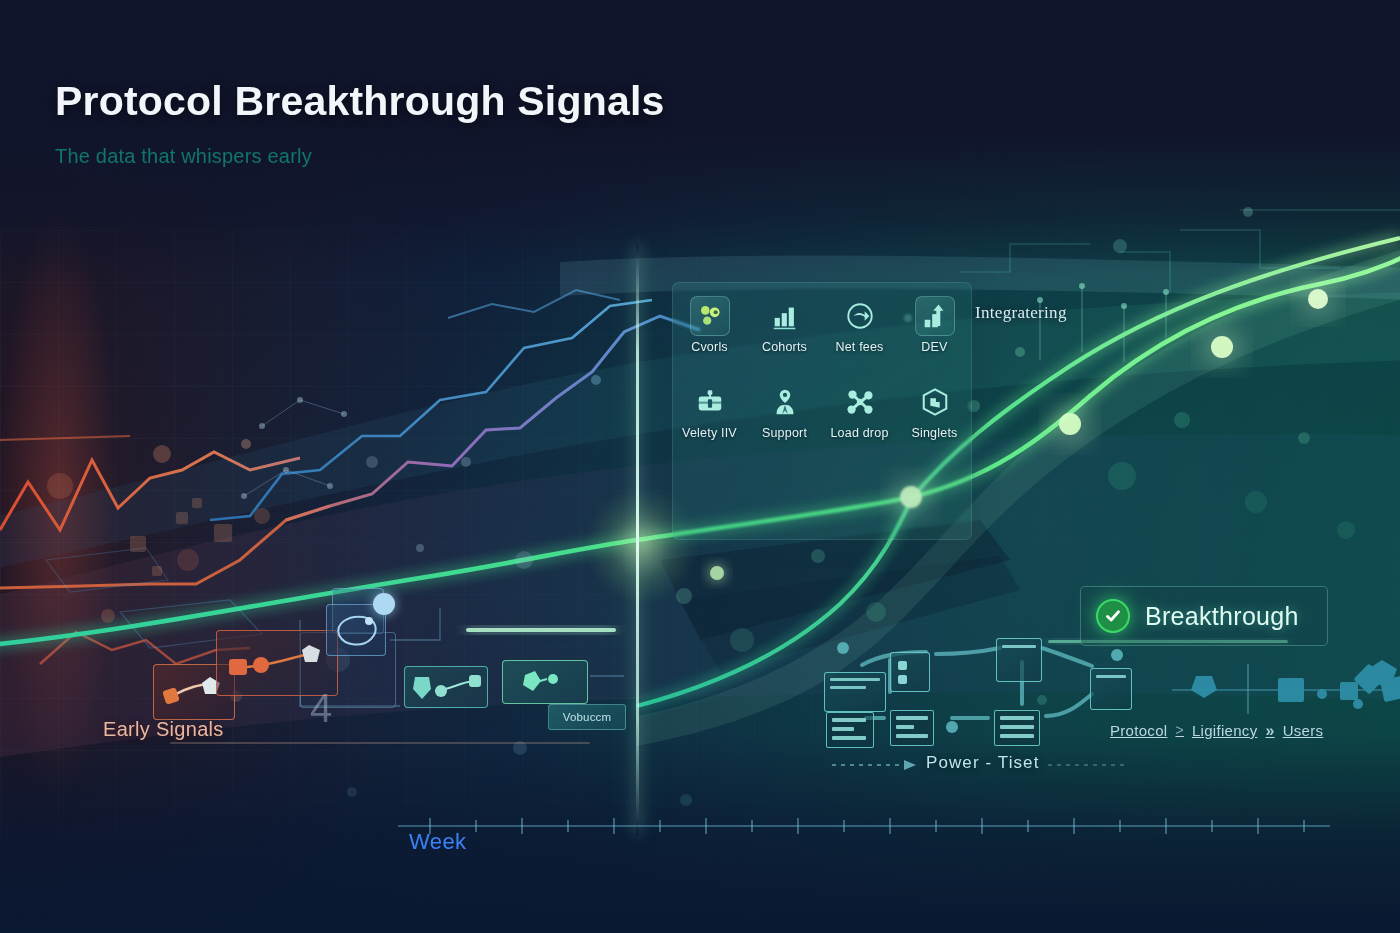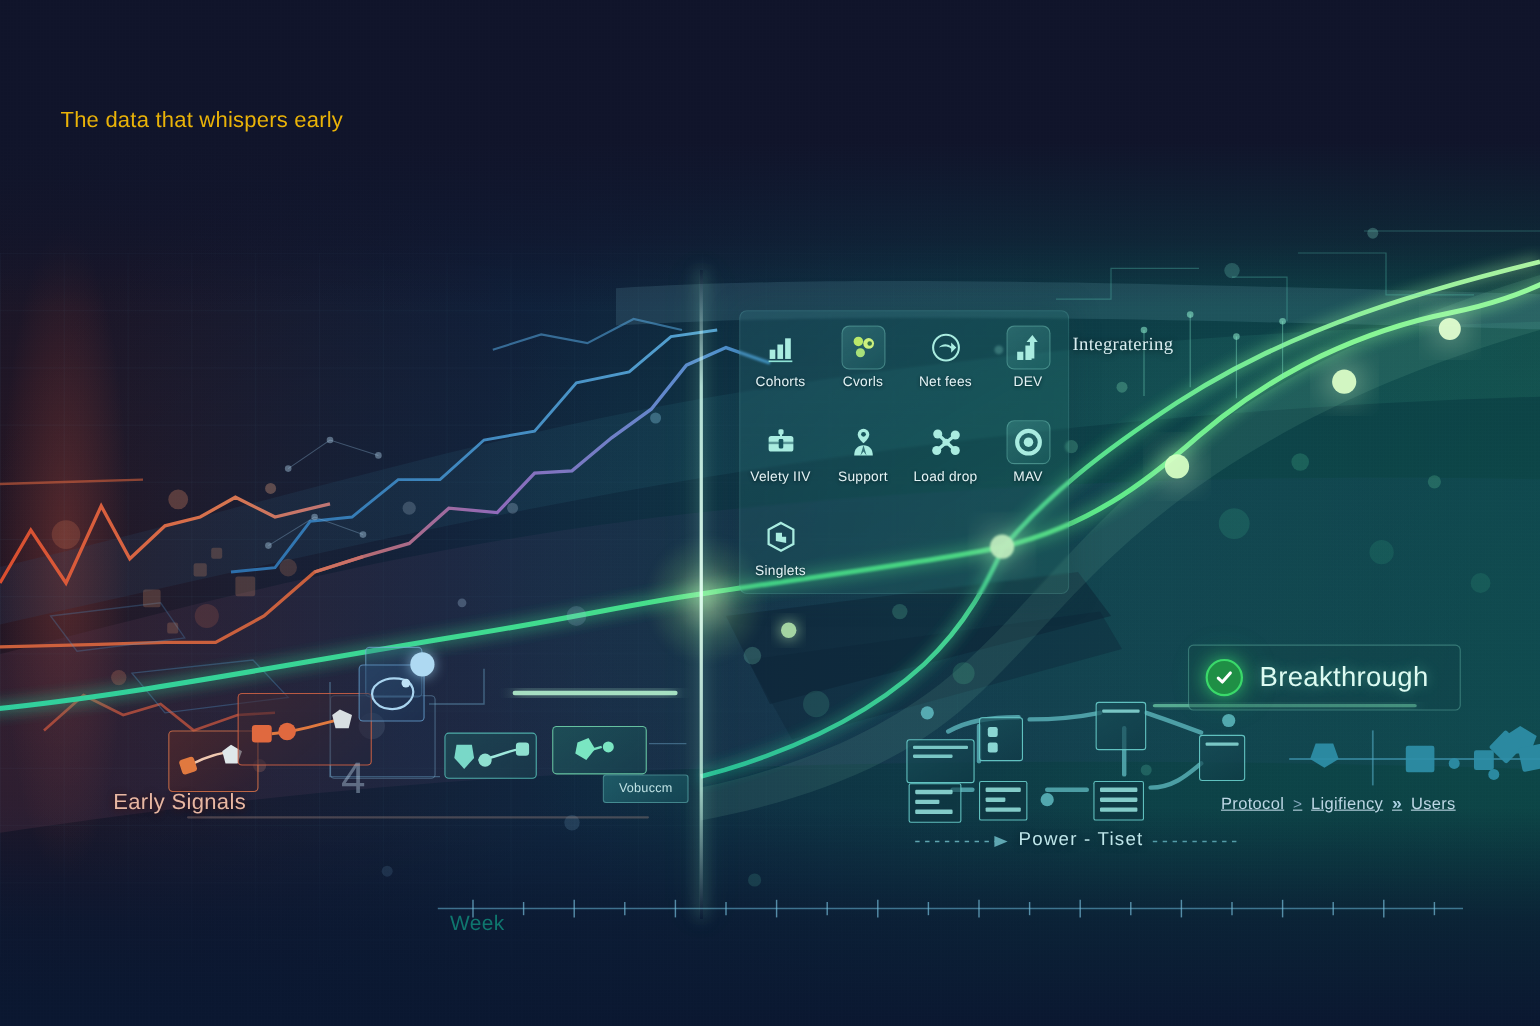--- a/index.html
+++ b/index.html
@@ -50,21 +50,21 @@
             mask-image:linear-gradient(90deg, rgba(0,0,0,.9) 0%, rgba(0,0,0,.55) 45%, rgba(0,0,0,.18) 70%, rgba(0,0,0,0) 100%);
   }
 
   
   .header { position:absolute; left:55px; top:78px; }
   .title {
     font-size:41px; font-weight:700; color:#f2f5fa; letter-spacing:.2px;
     text-shadow:0 2px 10px rgba(0,0,0,.55);
   }
   .subtitle {
-    margin-top:20px; font-size:20px; color:#eab308; letter-spacing:.2px;text-align:center;
+    margin-top:20px; font-size:20px; color:#0f766e; letter-spacing:.2px;
   }
 
   
   .divider {
     position:absolute; left:636px; top:245px; width:3px; height:590px;
     background:linear-gradient(180deg, rgba(190,245,230,0) 0%, rgba(205,250,235,.85) 18%,
                rgba(225,255,240,.95) 50%, rgba(200,250,230,.75) 80%, rgba(190,245,230,0) 100%);
     box-shadow:0 0 14px rgba(160,250,210,.55), 0 0 34px rgba(120,235,180,.30);
   }
   .divider-glow {
@@ -117,21 +117,21 @@
     font-size:25px; color:#ddfbf2; letter-spacing:.3px;
     text-shadow:0 0 12px rgba(120,240,200,.45);
   }
 
   
   .lbl-early {
     position:absolute; left:103px; top:718px; font-size:20px; color:#e8b7a2;
     letter-spacing:.3px; text-shadow:0 1px 7px rgba(60,14,10,.85);
   }
   .lbl-week {
-    position:absolute; left:409px; top:829px; font-size:19px; color:#0f766e; letter-spacing:.4px;
+    position:absolute; left:409px; top:829px; font-size:22px; color:#3b82f6; letter-spacing:.4px;
   }
   .lbl-power {
     position:absolute; left:926px; top:753px; font-size:17px; color:#bfe6ea; letter-spacing:1.1px;
     text-shadow:0 1px 6px rgba(0,30,40,.8);
   }
   .breadcrumb {
     position:absolute; left:1110px; top:722px; display:flex; align-items:flex-start; gap:8px;
     font-size:15px; color:#bcd6e4; letter-spacing:.3px;text-decoration:underline;
   }
   .crumb-sep { color:#83a6bb; font-size:14px; }
@@ -422,46 +422,47 @@
 
     <rect x="466" y="628" width="150" height="4" rx="2" fill="#bfffd8" opacity=".85" filter="url(#softGlow)"></rect>
     <rect x="1048" y="640" width="240" height="3" rx="2" fill="#8fffc8" opacity=".55" filter="url(#softGlow)"></rect>
     <rect x="170" y="742" width="420" height="2" rx="1" fill="#c8a090" opacity=".30"></rect>
   </svg>
 
   <div class="divider-glow"></div>
   <div class="divider"></div>
 
   <div class="header">
+    <div class="title">Protocol Breakthrough Signals</div>
     <div class="subtitle">The data that whispers early</div>
   </div>
 
   <div class="icon-panel">
     <div class="icon-grid" id="icon-grid">
+        <div class="icon-cell">
+          <div class="icon-art boxed">
+            <svg width="30" height="30" viewBox="0 0 32 32" aria-hidden="true">
+              <circle cx="11" cy="10" r="4.6" fill="#b9e86a"></circle>
+              <circle cx="21" cy="12" r="5.2" fill="#cdf07e"></circle>
+              <circle cx="22" cy="12" r="2.2" fill="#2f6f4a"></circle>
+              <circle cx="13" cy="21" r="4.4" fill="#a8e07a"></circle>
+            </svg>
+          </div>
+          <div class="icon-label">Cvorls</div>
+        </div>
         <div class="icon-cell">
           <div class="icon-art">
             <svg width="30" height="30" viewBox="0 0 32 32" aria-hidden="true">
               <rect x="5" y="18" width="5.5" height="9" fill="#a9ece0"></rect>
               <rect x="12.5" y="13" width="5.5" height="14" fill="#a9ece0"></rect>
               <rect x="20" y="7" width="5.5" height="20" fill="#a9ece0"></rect>
               <rect x="4" y="28.5" width="23" height="1.6" fill="#8fe3d6"></rect>
             </svg>
           </div>
           <div class="icon-label">Cohorts</div>
-        </div>
-        <div class="icon-cell">
-          <div class="icon-art boxed">
-            <svg width="30" height="30" viewBox="0 0 32 32" aria-hidden="true">
-              <circle cx="11" cy="10" r="4.6" fill="#b9e86a"></circle>
-              <circle cx="21" cy="12" r="5.2" fill="#cdf07e"></circle>
-              <circle cx="22" cy="12" r="2.2" fill="#2f6f4a"></circle>
-              <circle cx="13" cy="21" r="4.4" fill="#a8e07a"></circle>
-            </svg>
-          </div>
-          <div class="icon-label">Cvorls</div>
         </div>
         <div class="icon-cell">
           <div class="icon-art">
             <svg width="30" height="30" viewBox="0 0 32 32" aria-hidden="true">
               <circle cx="16" cy="16" r="12.5" fill="none" stroke="#a9ece0" stroke-width="2"></circle>
               <path d="M9,16 C13,12 17,12 21,15 L21,11 L26,16 L21,21 L21,17 C17,14 13,15 9,16 Z" fill="#a9ece0"></path>
             </svg>
           </div>
           <div class="icon-label">Net fees</div>
         </div>
@@ -503,29 +504,20 @@
             <svg width="30" height="30" viewBox="0 0 32 32" aria-hidden="true">
               <circle cx="8" cy="8" r="4.4" fill="#a9ece0"></circle>
               <circle cx="25" cy="9" r="4.4" fill="#a9ece0"></circle>
               <circle cx="7" cy="24" r="4.4" fill="#a9ece0"></circle>
               <circle cx="25" cy="24" r="4.4" fill="#a9ece0"></circle>
               <path d="M8,8 L25,24 M25,9 L7,24" stroke="#a9ece0" stroke-width="3.2" stroke-linecap="round"></path>
               <circle cx="16" cy="16" r="3.4" fill="#a9ece0"></circle>
             </svg>
           </div>
           <div class="icon-label">Load drop</div>
-        </div>
-        <div class="icon-cell">
-          <div class="icon-art boxed">
-            <svg width="30" height="30" viewBox="0 0 32 32" aria-hidden="true">
-              <circle cx="16" cy="16" r="11" fill="none" stroke="#a9ece0" stroke-width="4"></circle>
-              <circle cx="16" cy="16" r="4.6" fill="#a9ece0"></circle>
-            </svg>
-          </div>
-          <div class="icon-label">MAV</div>
         </div>
         <div class="icon-cell">
           <div class="icon-art">
             <svg width="30" height="30" viewBox="0 0 32 32" aria-hidden="true">
               <path d="M16,2.5 L28,9 L28,23 L16,29.5 L4,23 L4,9 Z" fill="none" stroke="#a9ece0" stroke-width="2.2"></path>
               <path d="M11,20 L11,12 L17,12 L17,16 L21,16 L21,22 Z" fill="#a9ece0"></path>
             </svg>
           </div>
           <div class="icon-label">Singlets</div>
         </div>

